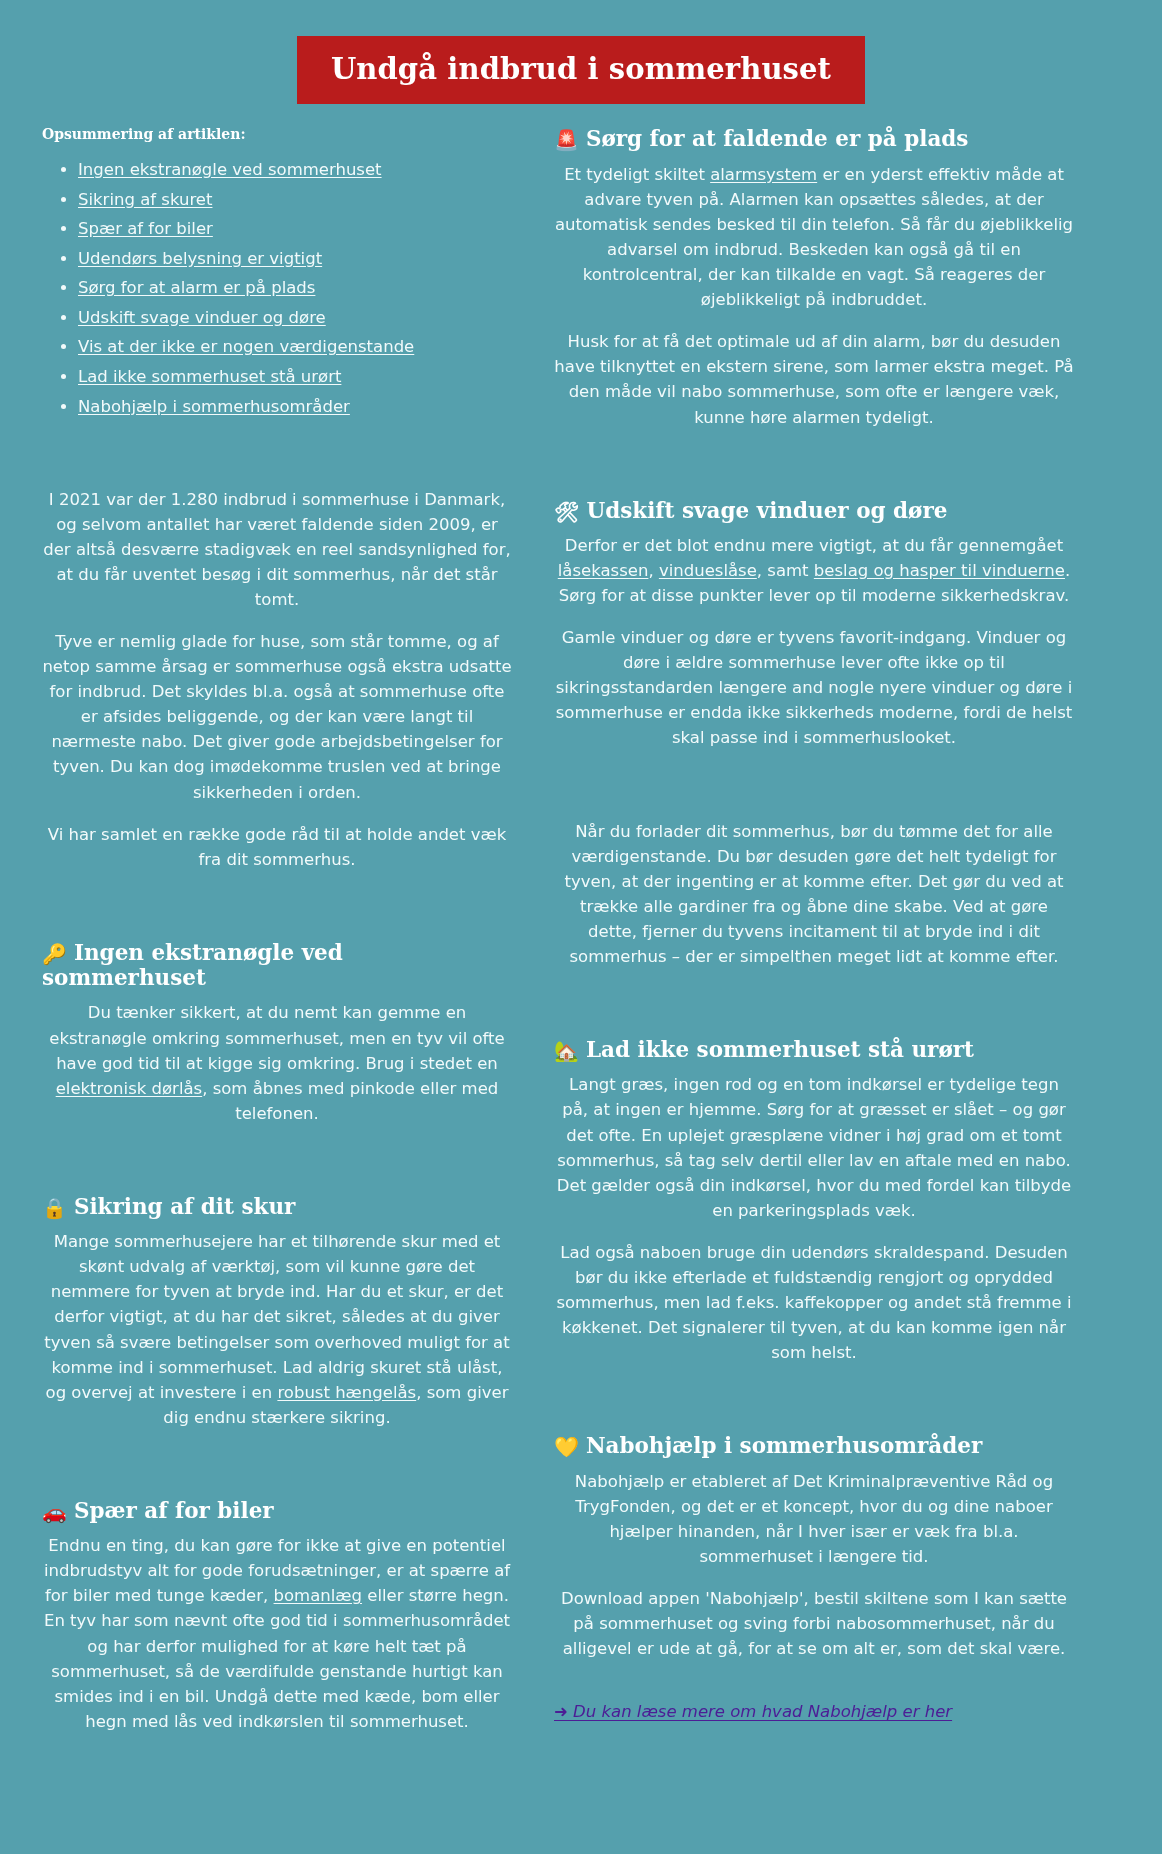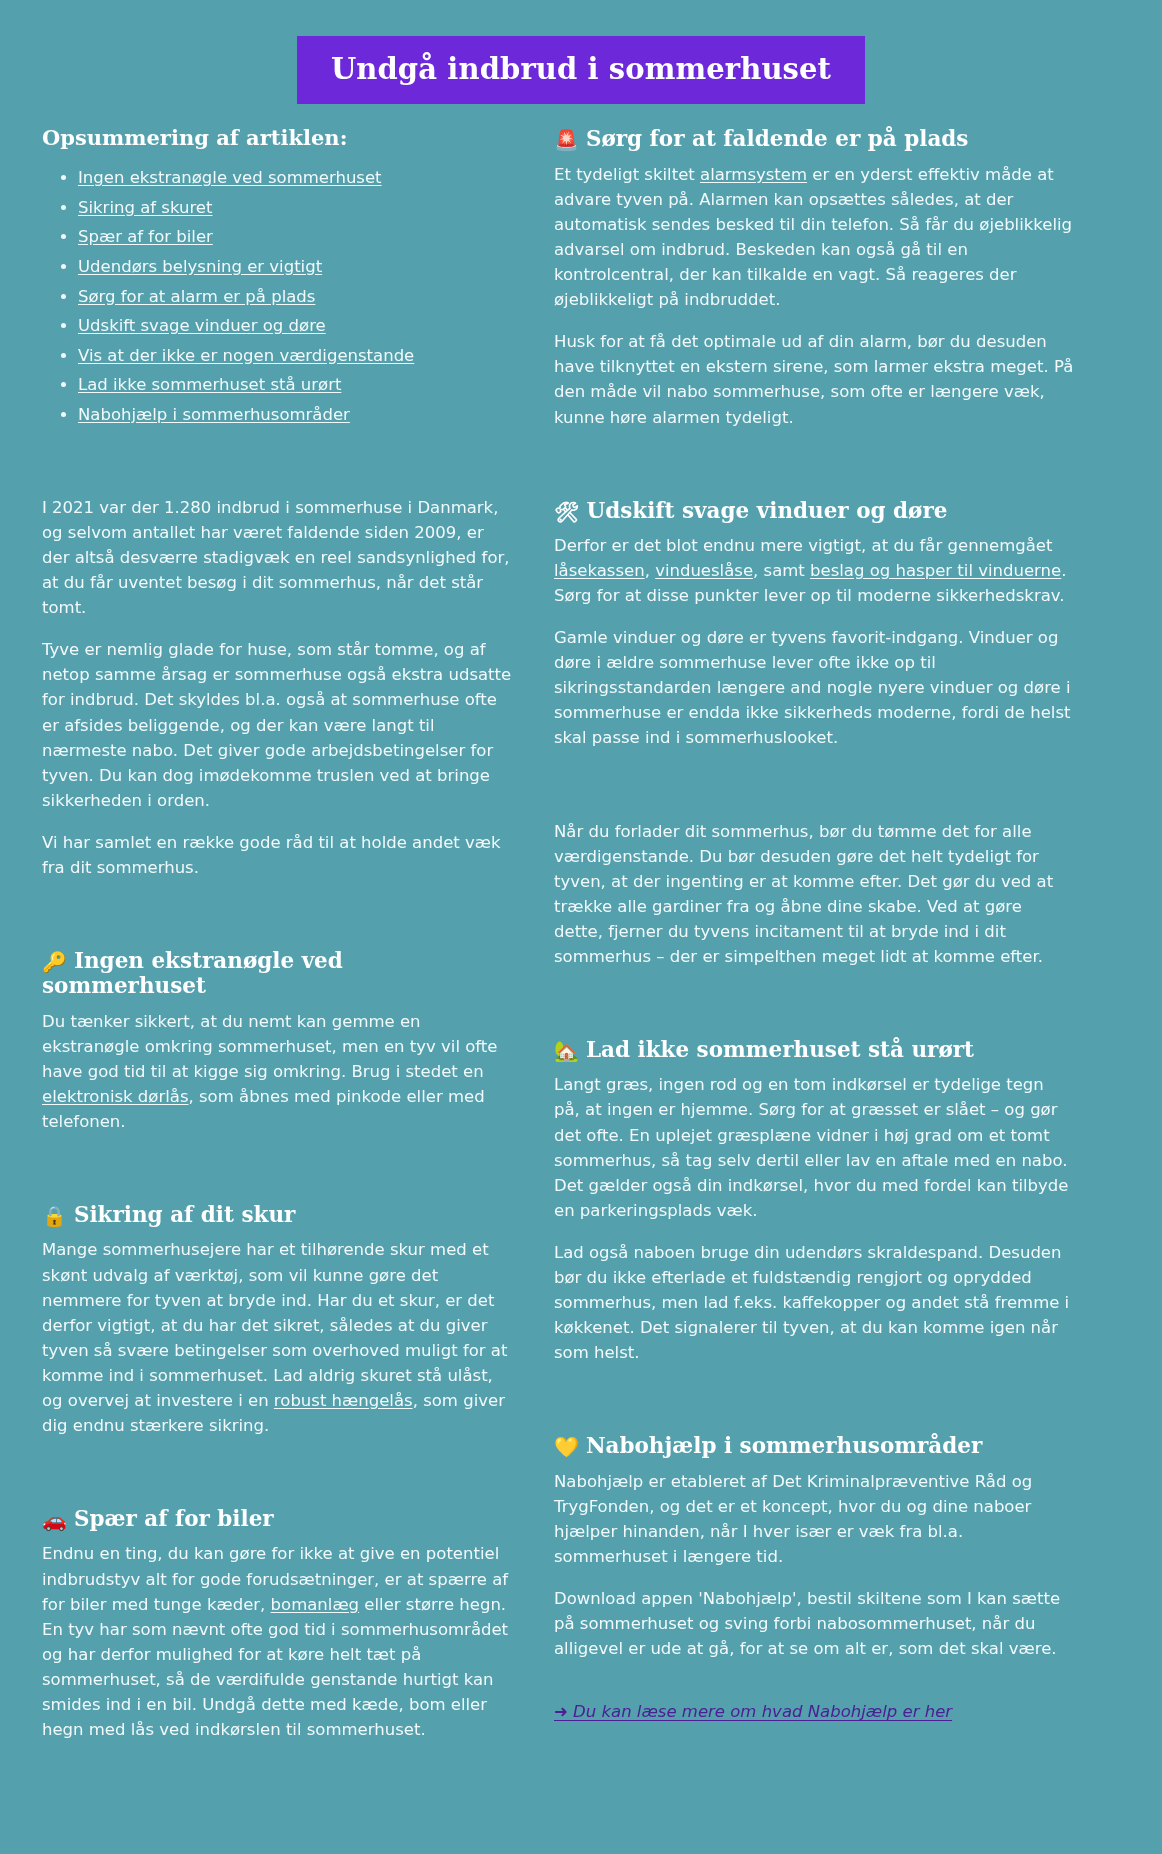--- a/index.html
+++ b/index.html
@@ -17,21 +17,21 @@
   .page { width: 1162px; padding: 0; position: relative; }
 
   
   .title-wrap {
     display: flex;
     justify-content: center;
     padding-top: 36px;
     padding-bottom: 22px;
   }
   .title-bar {
-    background: #6d28d9;
+    background: #b91c1c;
     color: #ffffff;
     font-family: "DejaVu Serif", "Liberation Serif", serif;
     font-weight: bold;
     font-size: 29px;
     letter-spacing: .1px;
     padding: 18px 34px 20px 34px;
     line-height: 1.05;
   }
 
   
@@ -46,39 +46,40 @@
   .col-right { width: 520px; }
 
   h2.section-title,
   h2.summary-title {
     font-family: "DejaVu Serif", "Liberation Serif", serif;
     font-weight: bold;
     color: #ffffff;
     margin: 0 0 10px 0;
     line-height: 1.18;
   }
-  h2.summary-title { font-size: 21px; margin-bottom: 14px; }
+  h2.summary-title { font-size: 14px; margin-bottom: 14px; }
   h2.section-title { font-size: 21.5px; }
 
   .block { margin-bottom: 40px; }
 
   .ico {
     display: inline-block;
     margin-right: 7px;
     font-size: 20px;
     vertical-align: -1px;
     line-height: 1;
   }
 
   p {
     margin: 0 0 17px 0;
     font-size: 16.5px;
     line-height: 1.52;
     color: #f2fafb;
     font-weight: 400;
+    text-align: center;
   }
   p:last-child { margin-bottom: 0; }
 
   a.inline-link {
     color: #f2fafb;
     text-decoration: underline;
     text-underline-offset: 2px;
   }
 
   ul.summary-list {

